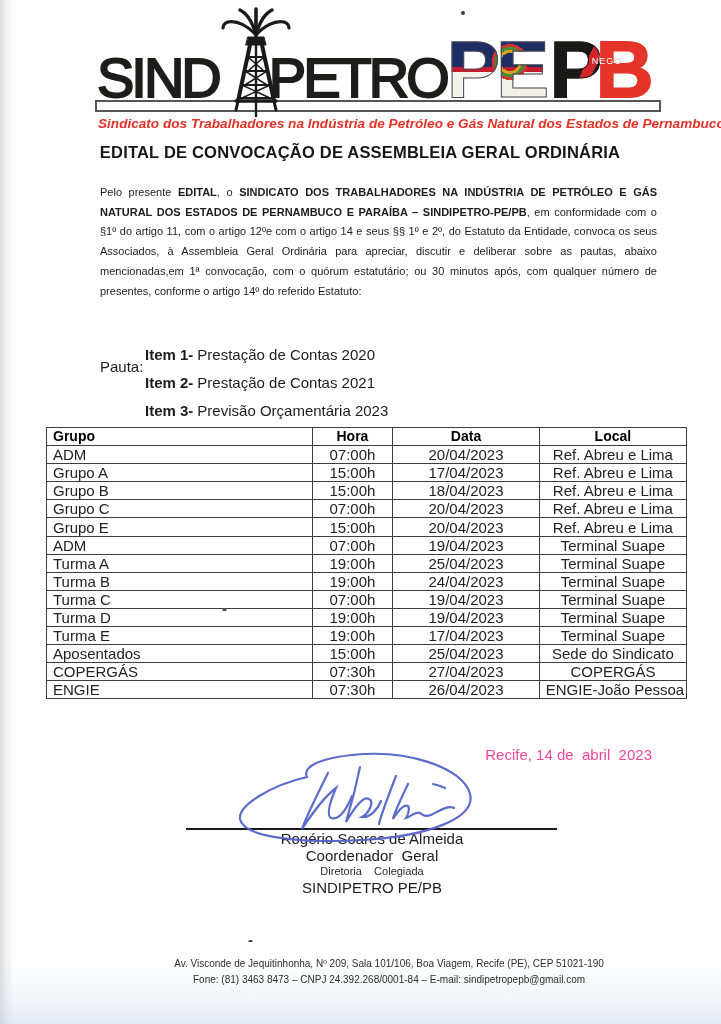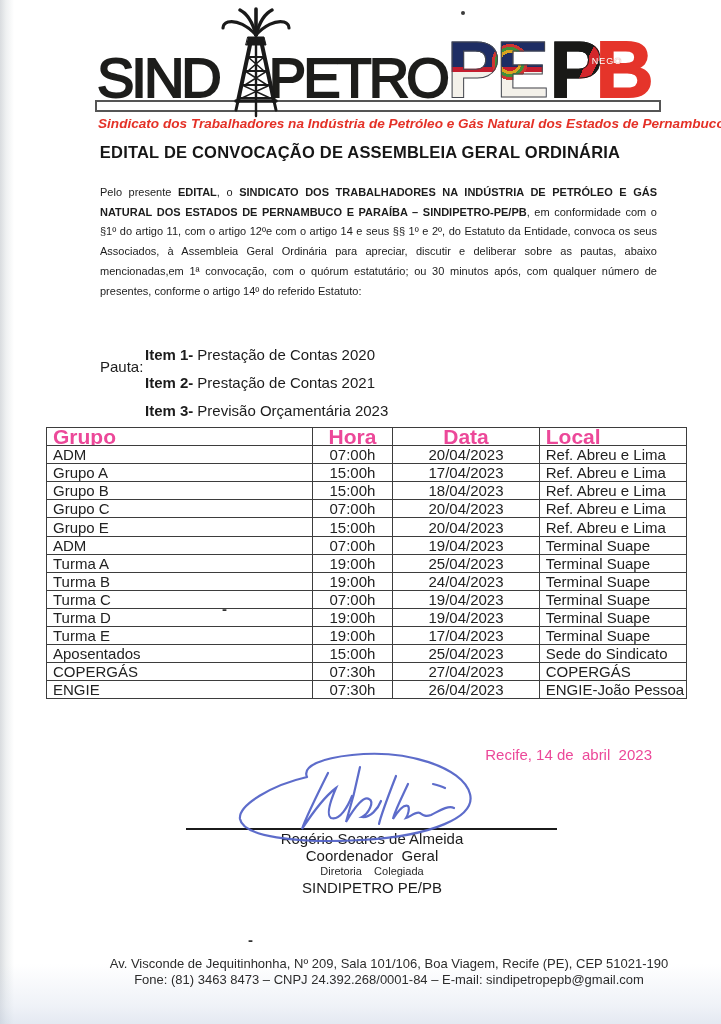--- a/index.html
+++ b/index.html
@@ -55,39 +55,39 @@
   .pauta-item{margin-bottom:9px;line-height:19px;}
   .pauta-item b{font-weight:bold;}
   .pauta-item .pt{margin-left:4px;}
 
   
   .sched-wrap{position:absolute;left:46px;top:427px;width:641px;}
   table.sched{border-collapse:collapse;width:100%;table-layout:fixed;}
   table.sched th, table.sched td{
     border:1.6px solid #3d3d3d;height:18.1px;box-sizing:border-box;
     padding:0 6px;font-size:15px;line-height:15px;color:#222;overflow:hidden;white-space:nowrap;}
-  table.sched th{font-weight:bold;text-align:center;font-size:21px;color:#ec4899;}
+  table.sched th{font-weight:bold;text-align:center;font-size:14px;color:#000000;}
   table.sched .c0{width:41.5%;text-align:left;}
   table.sched .c1{width:12.6%;text-align:center;}
   table.sched .c2{width:22.9%;text-align:center;}
-  table.sched .c3{width:23%;text-align:left;}
+  table.sched .c3{width:23%;text-align:center;}
 
   
   .dateline{position:absolute;right:69px;top:746px;font-size:15px;color:#ec4899;white-space:pre;}
   .sig-svg{position:absolute;left:212px;top:747px;z-index:2;}
   .sig-rule{position:absolute;left:186px;top:828px;width:371px;border-top:2px solid #1b1b1b;}
   .sig-block{position:absolute;left:232px;top:831px;width:280px;text-align:center;color:#1c1c1c;}
   .sig-name{font-size:15px;line-height:16.5px;}
   .sig-role1{font-size:15px;line-height:16.5px;white-space:pre;}
   .sig-role2{font-size:11px;line-height:15.5px;white-space:pre;color:#2a2a2a;}
   .sig-org{font-size:15px;line-height:16.5px;}
 
   
   .footer{position:absolute;left:58px;top:956px;width:662px;text-align:center;
-    font-size:13px;line-height:15.8px;color:#2c2c2c;z-index:6;}
+    font-size:10px;line-height:15.8px;color:#2c2c2c;z-index:6;}
 </style>
 </head>
 <body>
 
 <div class="page">
 
   <div class="scan-left"></div>
   <div class="scan-bottom"></div>
   <div class="dot-artifact"></div>
 

